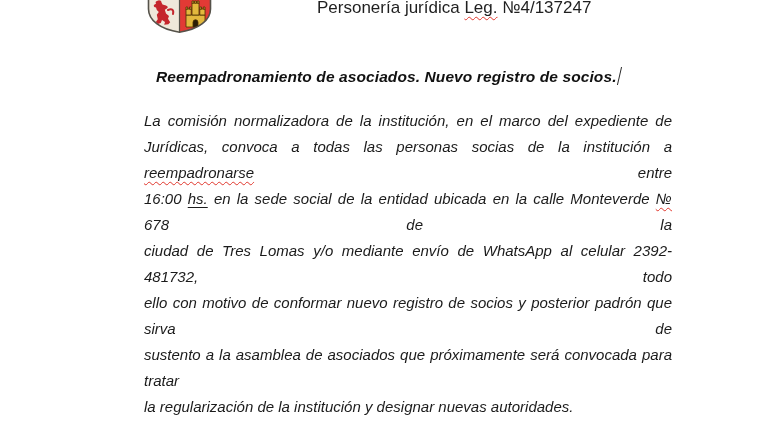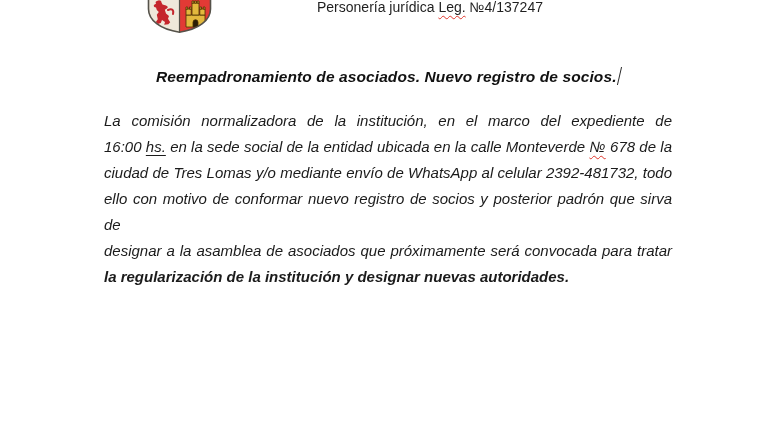--- a/index.html
+++ b/index.html
@@ -15,21 +15,21 @@
     overflow: hidden;
   }
   .shield {
     position: absolute;
     left: 147px; top: 0;
     width: 65px; height: 34px;
   }
   .legal-line {
     position: absolute;
     left: 317px; top: 1px;
-    font-size: 14px;
+    font-size: 17px;
     line-height: 13px;
     color: #1f1f1f;
     white-space: nowrap;
   }
   .title-row {
     position: absolute;
     left: 104px; top: 67px;
     width: 568px;
     text-align: center;
     white-space: nowrap;
@@ -55,25 +55,25 @@
     width: 568px;
     font-style: italic;
     font-size: 15px;
     color: #1b1b1b;
   }
   .body-line {
     line-height: 26px;
     text-align: justify;
     text-align-last: justify;
     white-space: normal;
+    margin-left: 40px;
   }
   .body-line:last-child {
     text-align: center;
     text-align-last: left;
-    font-weight: bold;
   }
   .misspelled {
     text-decoration-line: underline;
     text-decoration-style: wavy;
     text-decoration-color: #e0362c;
     text-decoration-thickness: 1px;
     text-decoration-skip-ink: none;
     text-underline-offset: 3px;
   }
 </style>
@@ -117,20 +117,21 @@
   </svg>
 
   <div class="legal-line">Personería jurídica <span class="misspelled" style="text-decoration-color: rgb(224, 54, 44);">Leg.</span> №4/137247</div>
 
   <div class="title-row">
     <span class="doc-title">Reempadronamiento de asociados. Nuevo registro de socios.</span><span class="caret"></span>
   </div>
 
   <div class="paragraph" style="color: rgb(27, 27, 27);">
       <div class="body-line">La comisión normalizadora de la institución,  en el marco del expediente de</div>
+      <div class="body-line">Jurídicas, convoca a todas las personas socias de la institución a <span class="misspelled" style="text-decoration-color: rgb(224, 54, 44);">reempadronarse</span> entre</div>
       <div class="body-line">16:00 <span class="misspelled" style="text-decoration-color: rgb(224, 54, 44); text-decoration: underline;">hs.</span> en  la sede social de la entidad ubicada en la calle Monteverde <span class="misspelled" style="text-decoration-color: rgb(224, 54, 44);">№</span> 678 de la</div>
       <div class="body-line">ciudad de Tres Lomas y/o mediante envío de WhatsApp al celular  2392-481732, todo</div>
       <div class="body-line">ello con motivo  de conformar  nuevo registro de socios y posterior  padrón  que sirva de</div>
-      <div class="body-line">designar a  la   asamblea de asociados que próximamente será  convocada para tratar</div>
+      <div class="body-line">sustento a  la   asamblea de asociados que próximamente será  convocada para tratar</div>
       <div class="body-line">la regularización de la institución y designar nuevas autoridades.</div>
     </div>
 
 </div>
 
 </body></html>

